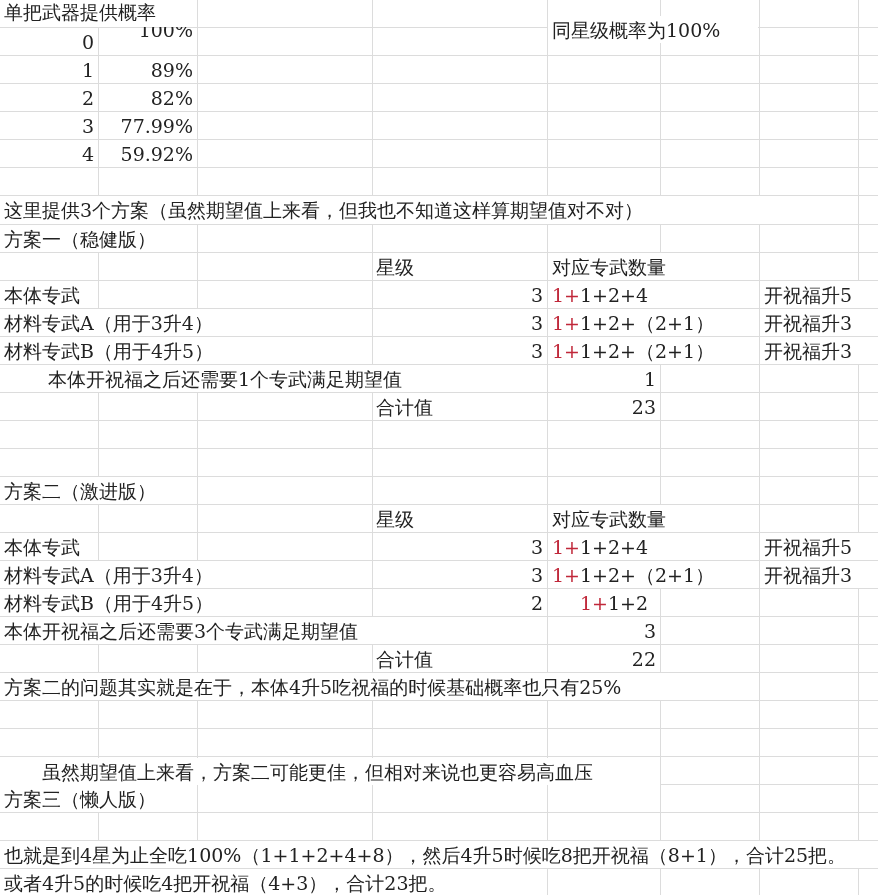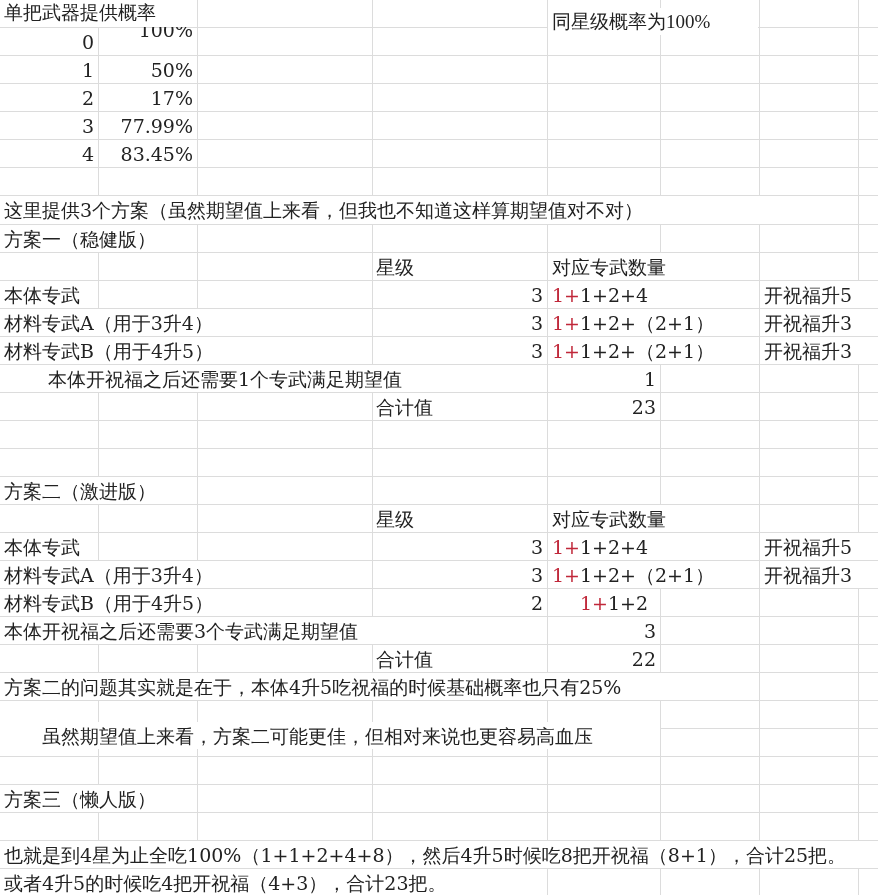--- a/index.html
+++ b/index.html
@@ -54,32 +54,32 @@
   <div class="hline" style="top:700px"></div>
   <div class="hline" style="top:728px"></div>
   <div class="hline" style="top:756px"></div>
   <div class="hline" style="top:784px"></div>
   <div class="hline" style="top:812px"></div>
   <div class="hline" style="top:840px"></div>
   <div class="hline" style="top:868px"></div>
 </div>
 
 <div class="cell wide" style="left:0;top:0;width:197px;height:27px;font-family:Liberation Mono, monospace;">单把武器提供概率</div>
-<div class="cell wide" style="left:548px;top:8px;width:210px;height:27px;font-family:Liberation Serif, serif;">同星级概率为100%</div>
+<div class="cell wide" style="left:548px;top:16px;width:210px;height:27px;">同星级概率为100%</div>
 
 <div class="cell r" style="left:0;top:28px;width:98px">0</div>
 <div class="cell r" style="left:98px;top:16px;width:99px">100%</div>
 <div class="cell r" style="left:0;top:56px;width:98px">1</div>
-<div class="cell r" style="left:98px;top:56px;width:99px">50%</div>
+<div class="cell r" style="left:98px;top:56px;width:99px">89%</div>
 <div class="cell r" style="left:0;top:84px;width:98px">2</div>
-<div class="cell r" style="left:98px;top:84px;width:99px">17%</div>
+<div class="cell r" style="left:98px;top:84px;width:99px">82%</div>
 <div class="cell r" style="left:0;top:112px;width:98px">3</div>
 <div class="cell r" style="left:98px;top:112px;width:99px">77.99%</div>
 <div class="cell r" style="left:0;top:140px;width:98px">4</div>
-<div class="cell r" style="left:98px;top:140px;width:99px">83.45%</div>
+<div class="cell r" style="left:98px;top:140px;width:99px">59.92%</div>
 
 <div class="cell wide" style="left:0;top:196px;width:858px;">这里提供3个方案（虽然期望值上来看，但我也不知道这样算期望值对不对）</div>
 
 <div class="cell wide" style="left:0;top:225px;width:197px;height:27px;">方案一（稳健版）</div>
 <div class="cell" style="left:372px;top:253px;width:175px">星级</div>
 <div class="cell wide" style="left:548px;top:253px;width:150px;height:27px;">对应专武数量</div>
 
 <div class="cell wide" style="left:0;top:281px;width:98px;height:27px;">本体专武</div>
 <div class="cell r" style="left:372px;top:281px;width:175px">3</div>
 <div class="cell wide" style="left:548px;top:281px;width:160px;height:27px;"><span class="red">1+</span><span>1+2+4</span></div>
@@ -117,17 +117,17 @@
 <div class="cell wide" style="left:0;top:589px;width:260px;height:27px;">材料专武B（用于4升5）</div>
 <div class="cell r" style="left:372px;top:589px;width:175px">2</div>
 <div class="cell" style="left:576px;top:589px;width:112px"><span class="red">1+</span><span>1+2</span></div>
 
 <div class="cell wide" style="left:0;top:617px;width:420px;height:27px;">本体开祝福之后还需要3个专武满足期望值</div>
 <div class="cell r" style="left:548px;top:617px;width:112px">3</div>
 <div class="cell" style="left:372px;top:645px;width:175px">合计值</div>
 <div class="cell r" style="left:548px;top:645px;width:112px">22</div>
 
 <div class="cell wide" style="left:0;top:673px;width:759px;height:27px;">方案二的问题其实就是在于，本体4升5吃祝福的时候基础概率也只有25%</div>
-<div class="cell wide" style="left:0;top:722px;width:660px;height:27px;padding-left:42px;">虽然期望值上来看，方案二可能更佳，但相对来说也更容易高血压</div>
+<div class="cell wide" style="left:0;top:758px;width:660px;height:27px;padding-left:42px;">虽然期望值上来看，方案二可能更佳，但相对来说也更容易高血压</div>
 
 <div class="cell wide" style="left:0;top:785px;width:197px;height:27px;">方案三（懒人版）</div>
 <div class="cell wide" style="left:0;top:841px;width:878px;height:27px;">也就是到4星为止全吃100%（1+1+2+4+8），然后4升5时候吃8把开祝福（8+1），合计25把。</div>
 <div class="cell wide" style="left:0;top:869px;width:547px;height:26px;">或者4升5的时候吃4把开祝福（4+3），合计23把。</div>
 
 </body></html>

